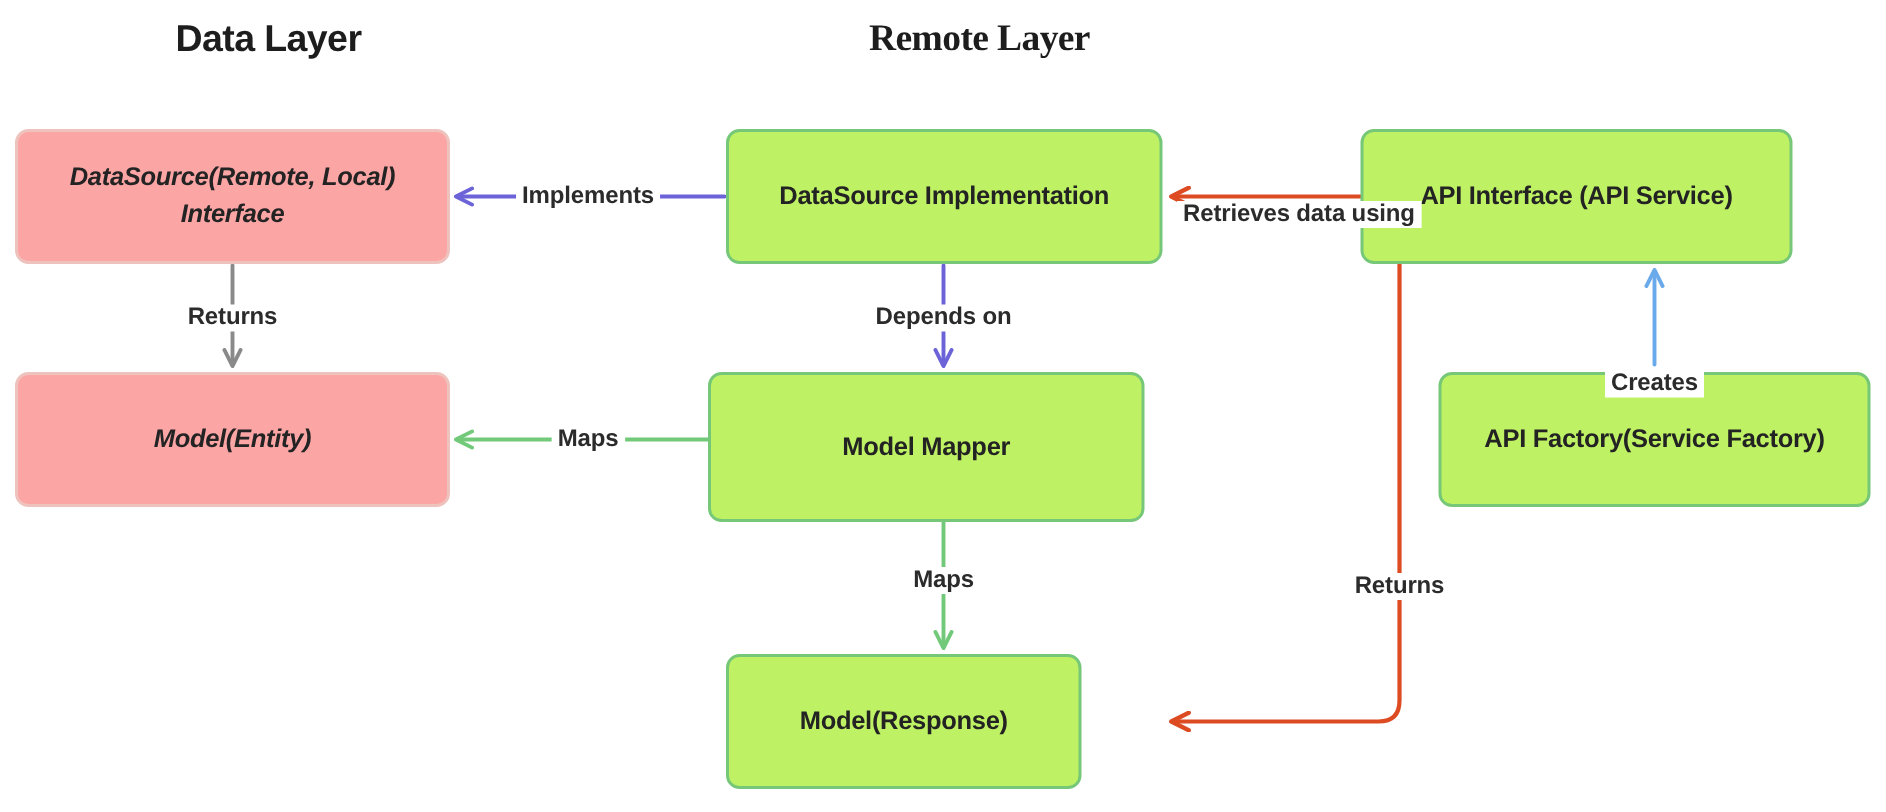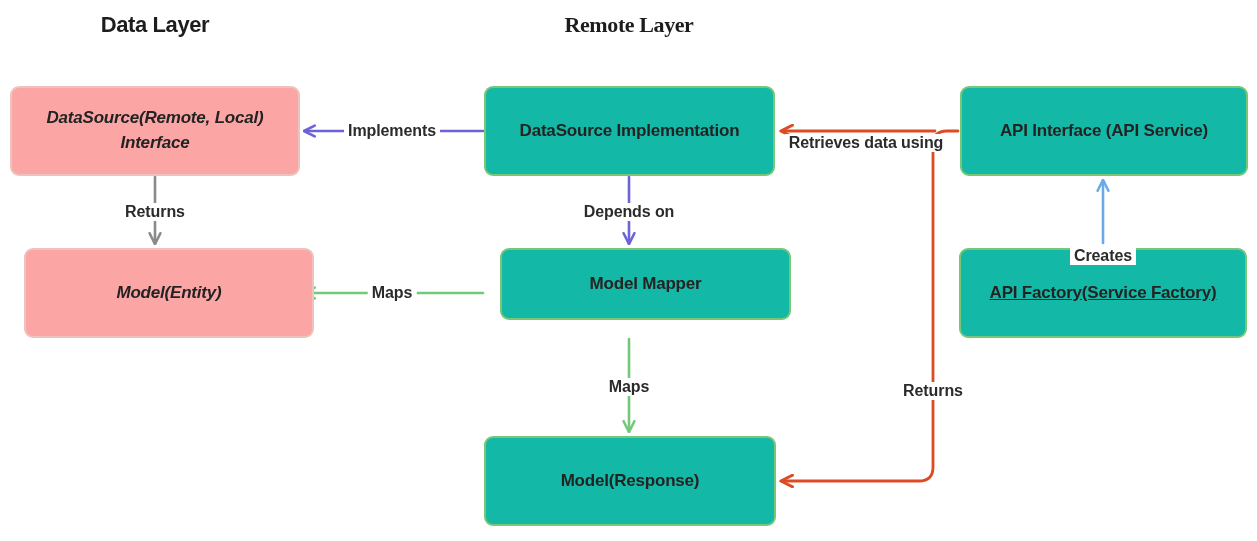--- a/index.html
+++ b/index.html
@@ -20,27 +20,28 @@
   #edge-layer {
     position: absolute;
     left: 0;
     top: 0;
     width: 1257px;
     height: 541px;
     pointer-events: none;
   }
   .layer-title {
     position: absolute;
-    font-size: 22px;
+    font-size: 25px;
     font-weight: bold;
     color: #1d1d1d;
     letter-spacing: -0.4px;
     white-space: nowrap;
     text-align: center;
     transform: translateX(-50%);
+    margin-left: 24px;
   }
   .node {
     position: absolute;
     box-sizing: border-box;
     border-radius: 9px;
     display: flex;
     align-items: center;
     justify-content: center;
     text-align: center;
     font-size: 17px;
@@ -49,21 +50,21 @@
     line-height: 1.45;
     letter-spacing: -0.2px;
     padding: 4px 10px;
   }
   .node-data {
     background: #fca5a5;
     border: 2px solid #eec3bd;
     font-style: italic;
   }
   .node-remote {
-    background: #14b8a6;
+    background: #bef264;
     border: 2.5px solid #76c878;
   }
   .edge-label {
     position: absolute;
     font-size: 16px;
     font-weight: bold;
     color: #2b2b2b;
     white-space: nowrap;
     background: #ffffff;
     padding: 0 4px;
@@ -111,31 +112,31 @@
     <path d="M 935 131 L 782 131" fill="none" stroke="#dd4b22" stroke-width="2.8" stroke-linecap="round" marker-end="url(#ah-red)"></path>
 
     <path d="M 933 145 L 933 467 Q 933 481 919 481 L 782 481" fill="none" stroke="#dd4b22" stroke-width="2.8" stroke-linecap="round" marker-end="url(#ah-red)"></path>
   </svg>
 
   <div class="layer-title" style="left:155px; top:12px;">Data Layer</div>
   <div class="layer-title" style="left:629px; top:12px;font-family:Liberation Serif, serif;">Remote Layer</div>
 
   <div class="node node-data" style="left:10px; top:86px; width:290px; height:90px;">DataSource(Remote, Local) Interface</div>
 
-  <div class="node node-data" style="left:24px; top:248px; width:290px; height:90px;">Model(Entity)</div>
+  <div class="node node-data" style="left:10px; top:248px; width:290px; height:90px;">Model(Entity)</div>
 
   <div class="node node-remote" style="left:484px; top:86px; width:291px; height:90px;">DataSource Implementation</div>
 
-  <div class="node node-remote" style="left:500px; top:248px; width:291px; height:72px;">Model Mapper</div>
+  <div class="node node-remote" style="left:472px; top:248px; width:291px; height:100px;">Model Mapper</div>
 
-  <div class="node node-remote" style="left:484px; top:436px; width:292px; height:90px;">Model(Response)</div>
+  <div class="node node-remote" style="left:484px; top:436px; width:237px; height:90px;">Model(Response)</div>
 
-  <div class="node node-remote" style="left:960px; top:86px; width:288px; height:90px;">API Interface (API Service)</div>
+  <div class="node node-remote" style="left:907px; top:86px; width:288px; height:90px;">API Interface (API Service)</div>
 
-  <div class="node node-remote" style="left:959px; top:248px; width:288px; height:90px;text-decoration:underline;">API Factory(Service Factory)</div>
+  <div class="node node-remote" style="left:959px; top:248px; width:288px; height:90px;">API Factory(Service Factory)</div>
 
   <div class="edge-label" style="left:392px; top:131px;">Implements</div>
 
   <div class="edge-label" style="left:155px; top:212px;">Returns</div>
 
   <div class="edge-label" style="left:629px; top:212px;">Depends on</div>
 
   <div class="edge-label" style="left:392px; top:293px;">Maps</div>
 
   <div class="edge-label" style="left:629px; top:387px;">Maps</div>

